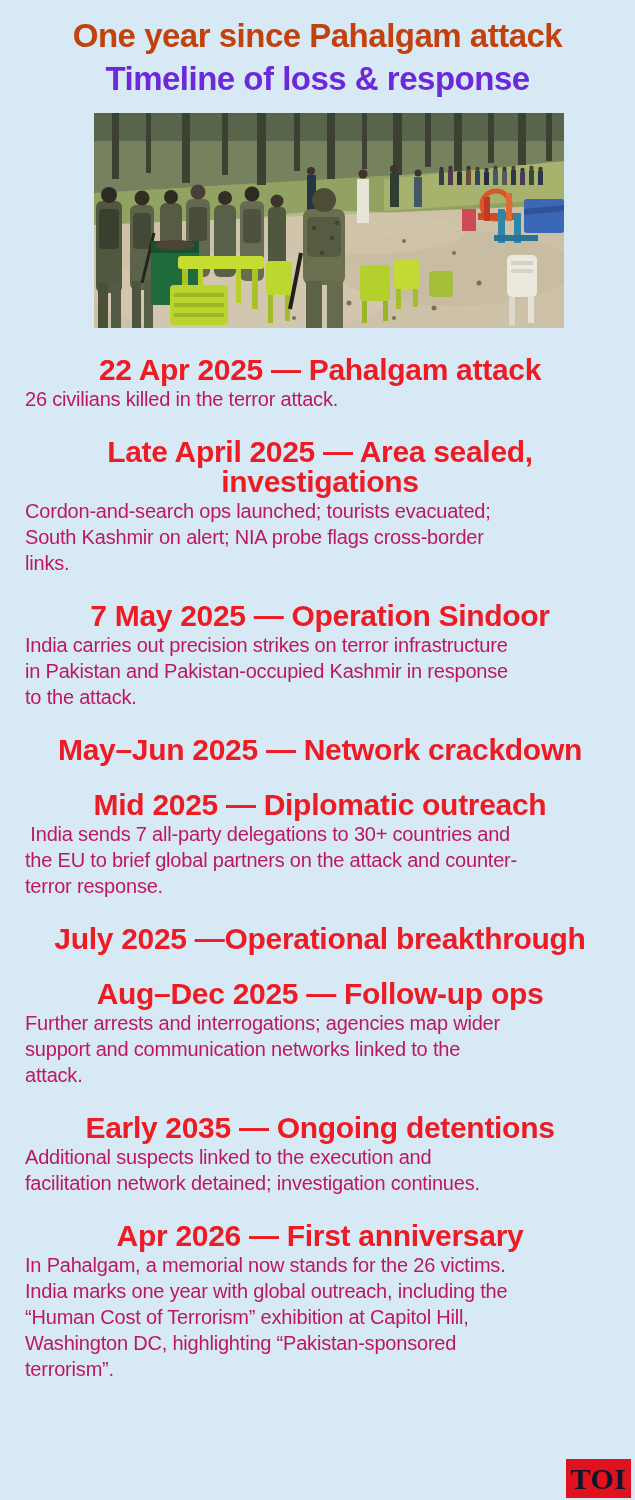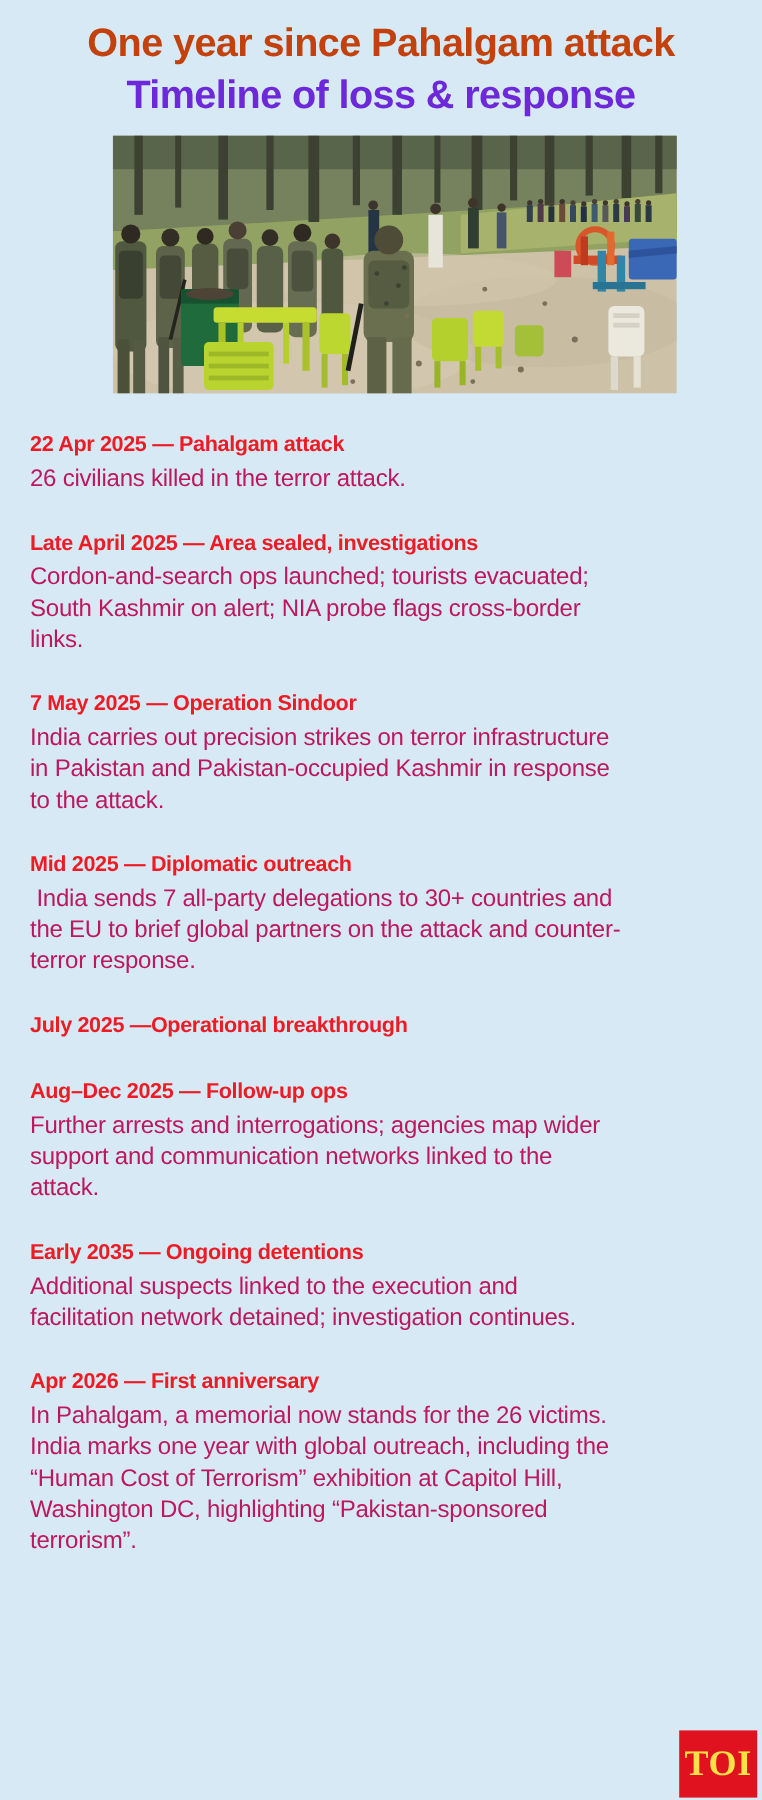--- a/index.html
+++ b/index.html
@@ -16,30 +16,30 @@
   }
   .title-dark {
     display:block; color:#6d28d9; font-size:33px; font-weight:bold;
     line-height:41px; letter-spacing:-0.5px;
   }
   .photo-wrap { width:470px; height:215px; margin:14px 0 0 94px; }
   .photo-wrap svg { display:block; width:470px; height:215px; }
   .timeline { padding:27px 20px 0 25px; }
   .entry { margin-bottom:25px; }
   .entry h2 {
-    margin:0 0 1px 0; color:#ed1b24; font-size:18px; font-weight:bold;
-    line-height:30px; letter-spacing:-0.3px;
+    margin:0 0 1px 0; color:#ed1b24; font-size:30px; font-weight:bold;
+    line-height:30px; letter-spacing:-0.3px;text-align:center;
   }
   .entry p {
     margin:0; color:#be185d; font-size:20px; line-height:26px;
     letter-spacing:-0.2px; white-space:pre-wrap; max-width:610px;
   }
   .toi-logo {
-    position:absolute; right:4px; bottom:2px; width:65px; height:56px;
-    background:#e1121f; color:#fde047;
+    position:absolute; right:4px; bottom:2px; width:65px; height:39px;
+    background:#e1121f; color:#0f172a;
     font-family:"Liberation Serif", serif; font-weight:bold; font-size:30px;
     display:flex; align-items:center; justify-content:center;
     letter-spacing:0.5px;
   }
 </style>
 </head>
 <body>
 
 <div class="header">
   <span class="title-red">One year since Pahalgam attack</span>
@@ -253,20 +253,21 @@
 South Kashmir on alert; NIA probe flags cross-border
 links.</p>
   </div>
   <div class="entry">
     <h2>7 May 2025 — Operation Sindoor</h2>
     <p>India carries out precision strikes on terror infrastructure
 in Pakistan and Pakistan-occupied Kashmir in response
 to the attack.</p>
   </div>
   <div class="entry">
+    <h2>May–Jun 2025 — Network crackdown</h2>
   </div>
   <div class="entry">
     <h2>Mid 2025 — Diplomatic outreach</h2>
     <p> India sends 7 all-party delegations to 30+ countries and
 the EU to brief global partners on the attack and counter-
 terror response.</p>
   </div>
   <div class="entry">
     <h2>July 2025 —Operational breakthrough</h2>
   </div>

